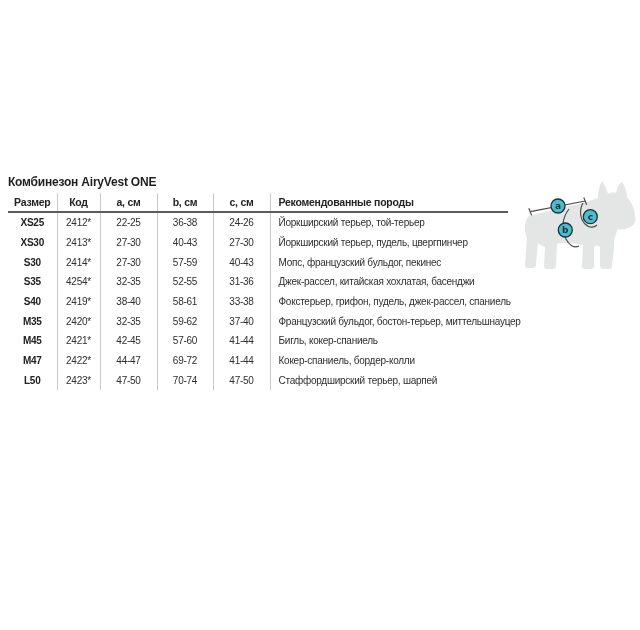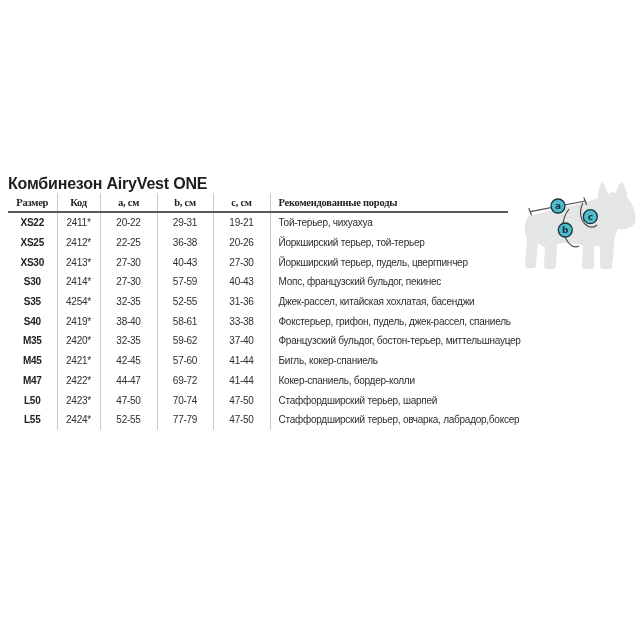--- a/index.html
+++ b/index.html
@@ -5,34 +5,33 @@
   html,body{margin:0;padding:0;}
   body{
     width:640px;height:630px;background:#ffffff;position:relative;overflow:hidden;
     font-family:"Liberation Sans","DejaVu Sans",sans-serif;
     -webkit-font-smoothing:antialiased;
   }
   .sheet{position:absolute;left:0;top:0;width:640px;height:630px;}
 
   .chart-title{
     position:absolute;left:8px;top:175px;
-    font-size:16px;font-weight:bold;color:#1f1f1f;letter-spacing:-.2px;
+    font-size:12px;font-weight:bold;color:#1f1f1f;letter-spacing:-.2px;
     white-space:nowrap;
   }
 
   table.size-chart{
     position:absolute;left:8px;top:193px;width:500px;
     border-collapse:collapse;table-layout:fixed;
     font-size:10px;color:#2e2e2e;letter-spacing:-.25px;
   }
   table.size-chart th{
     font-size:10.5px;font-weight:bold;color:#232323;
     height:18px;padding:0;vertical-align:middle;
     border-bottom:2px solid #5b5c5e;
-    font-family:Liberation Serif, serif;
   }
   table.size-chart td{
     height:19.7px;padding:0;vertical-align:middle;text-align:center;
     white-space:nowrap;
   }
   table.size-chart th:not(:last-child),
   table.size-chart td:not(:last-child){border-right:1px solid #c9c9c9;}
   table.size-chart th.col-breeds,
   table.size-chart td.col-breeds{text-align:left;padding-left:8px;}
   table.size-chart td.col-size{font-weight:bold;color:#222;}
@@ -64,33 +63,25 @@
         <th>Размер</th>
         <th>Код</th>
         <th>a, см</th>
         <th>b, см</th>
         <th>c, см</th>
         <th class="col-breeds">Рекомендованные породы</th>
       </tr>
     </thead>
     <tbody>
         <tr>
-      <td class="col-size">XS22</td>
-      <td class="col-code">2411*</td>
-      <td class="col-a">20-22</td>
-      <td class="col-b">29-31</td>
-      <td class="col-c">19-21</td>
-      <td class="col-breeds">Той-терьер, чихуахуа</td>
-    </tr>
-        <tr>
       <td class="col-size">XS25</td>
       <td class="col-code">2412*</td>
       <td class="col-a">22-25</td>
       <td class="col-b">36-38</td>
-      <td class="col-c">20-26</td>
+      <td class="col-c">24-26</td>
       <td class="col-breeds">Йоркширский терьер, той-терьер</td>
     </tr>
         <tr>
       <td class="col-size">XS30</td>
       <td class="col-code">2413*</td>
       <td class="col-a">27-30</td>
       <td class="col-b">40-43</td>
       <td class="col-c">27-30</td>
       <td class="col-breeds">Йоркширский терьер, пудель, цвергпинчер</td>
     </tr>
@@ -143,28 +134,20 @@
       <td class="col-breeds">Кокер-спаниель, бордер-колли</td>
     </tr>
         <tr>
       <td class="col-size">L50</td>
       <td class="col-code">2423*</td>
       <td class="col-a">47-50</td>
       <td class="col-b">70-74</td>
       <td class="col-c">47-50</td>
       <td class="col-breeds">Стаффордширский терьер, шарпей</td>
     </tr>
-        <tr>
-      <td class="col-size">L55</td>
-      <td class="col-code">2424*</td>
-      <td class="col-a">52-55</td>
-      <td class="col-b">77-79</td>
-      <td class="col-c">47-50</td>
-      <td class="col-breeds">Стаффордширский терьер, овчарка, лабрадор,боксер</td>
-    </tr>
       </tbody>
   </table>
 
   <svg class="dog-diagram" width="137" height="112" viewBox="0 0 137 112" xmlns="http://www.w3.org/2000/svg">
 
     <path d="M30,47
              C45,43 66,38 84,34
              C88,32 92,31 95,30
              C95,25 96,18 99,13
              C102,17 104,22 105,26

